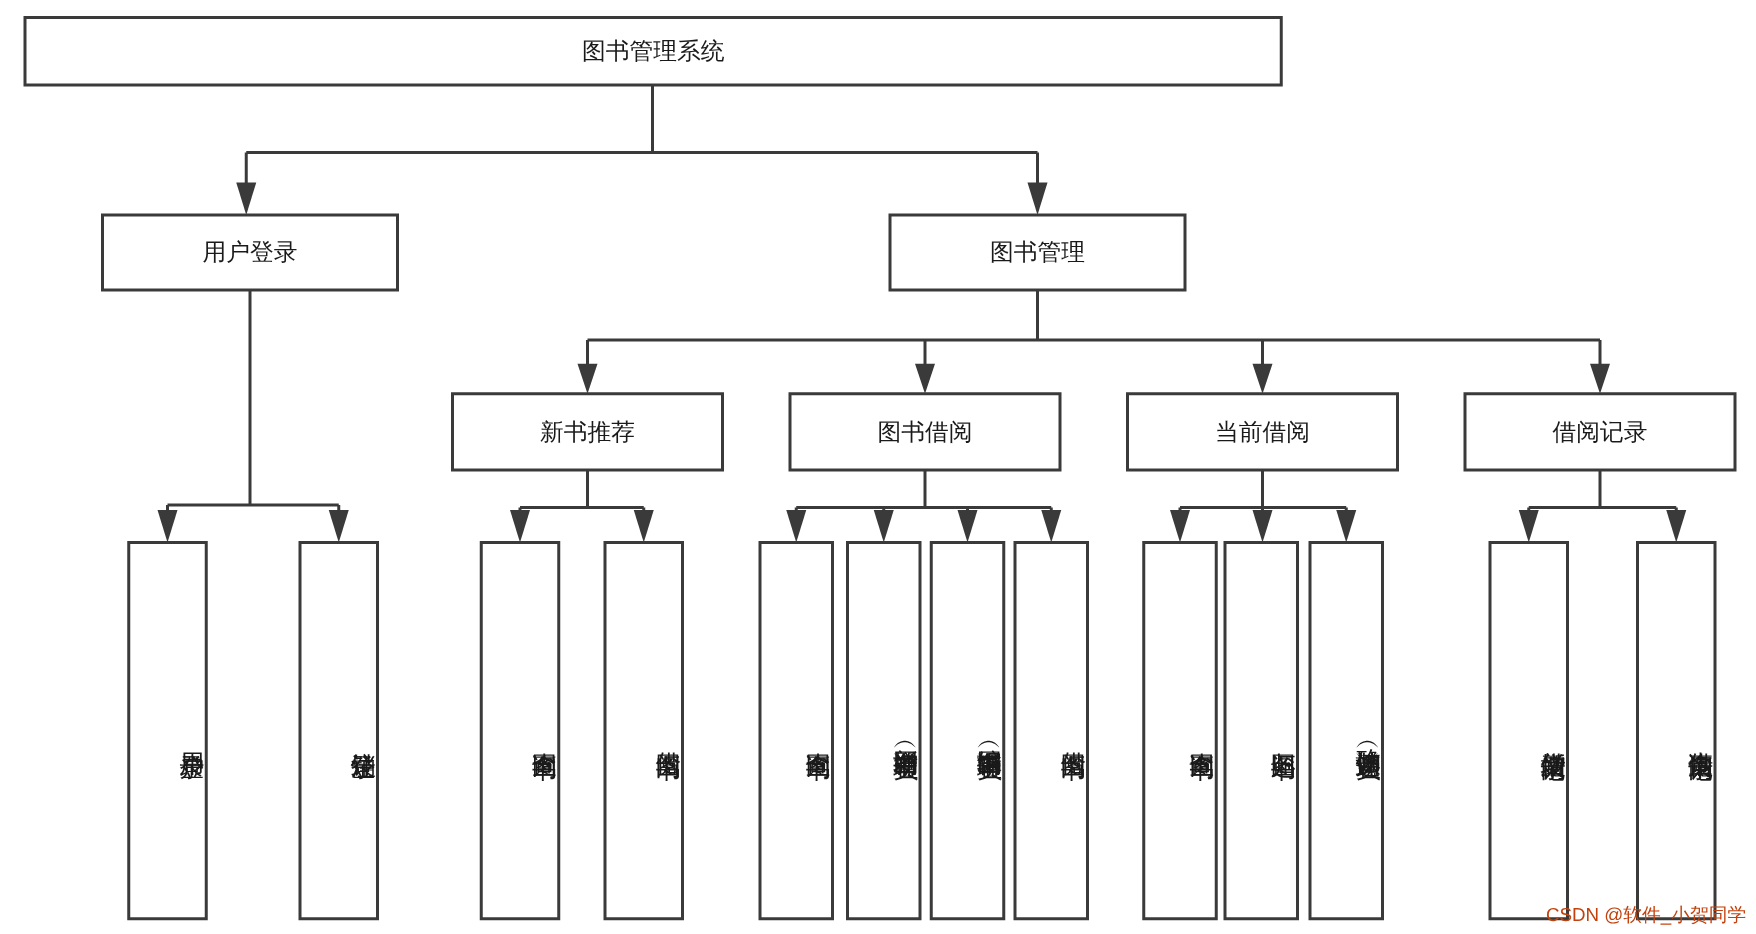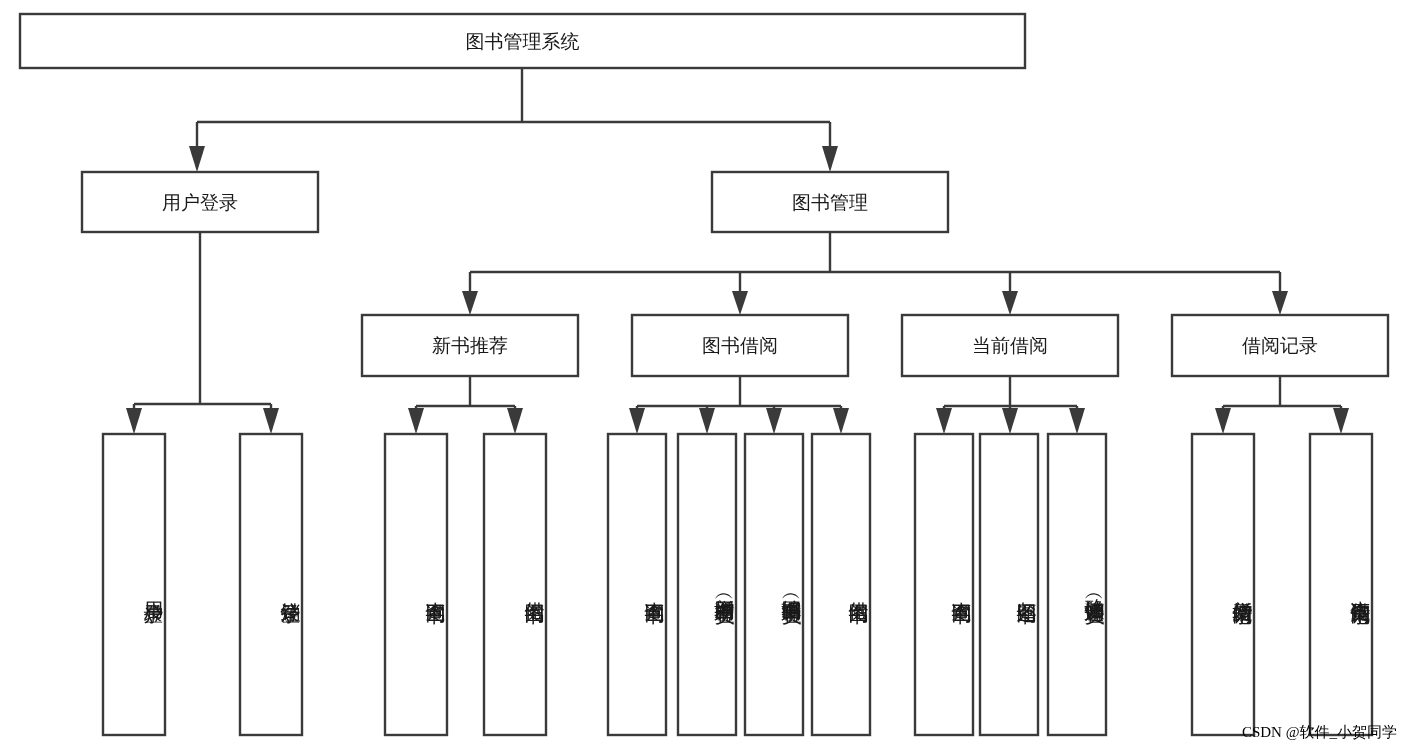--- a/index.html
+++ b/index.html
@@ -60,23 +60,23 @@
     display: flex;
     align-items: flex-start;
     justify-content: center;
     white-space: nowrap;
     pointer-events: none;
   }
   .watermark {
     position: absolute;
     right: 8px;
     bottom: 5px;
-    font-family: Liberation Serif, serif;
+    font-family: Liberation Sans, sans-serif;
     font-size: 15px;
-    color: #000000;
+    color: #c2410c;
     white-space: nowrap;
   }
 </style>
 </head>
 <body>
 
 <div id="diagram-root">
 
   <svg class="canvas" viewBox="0 0 1405 747" xmlns="http://www.w3.org/2000/svg">
 

